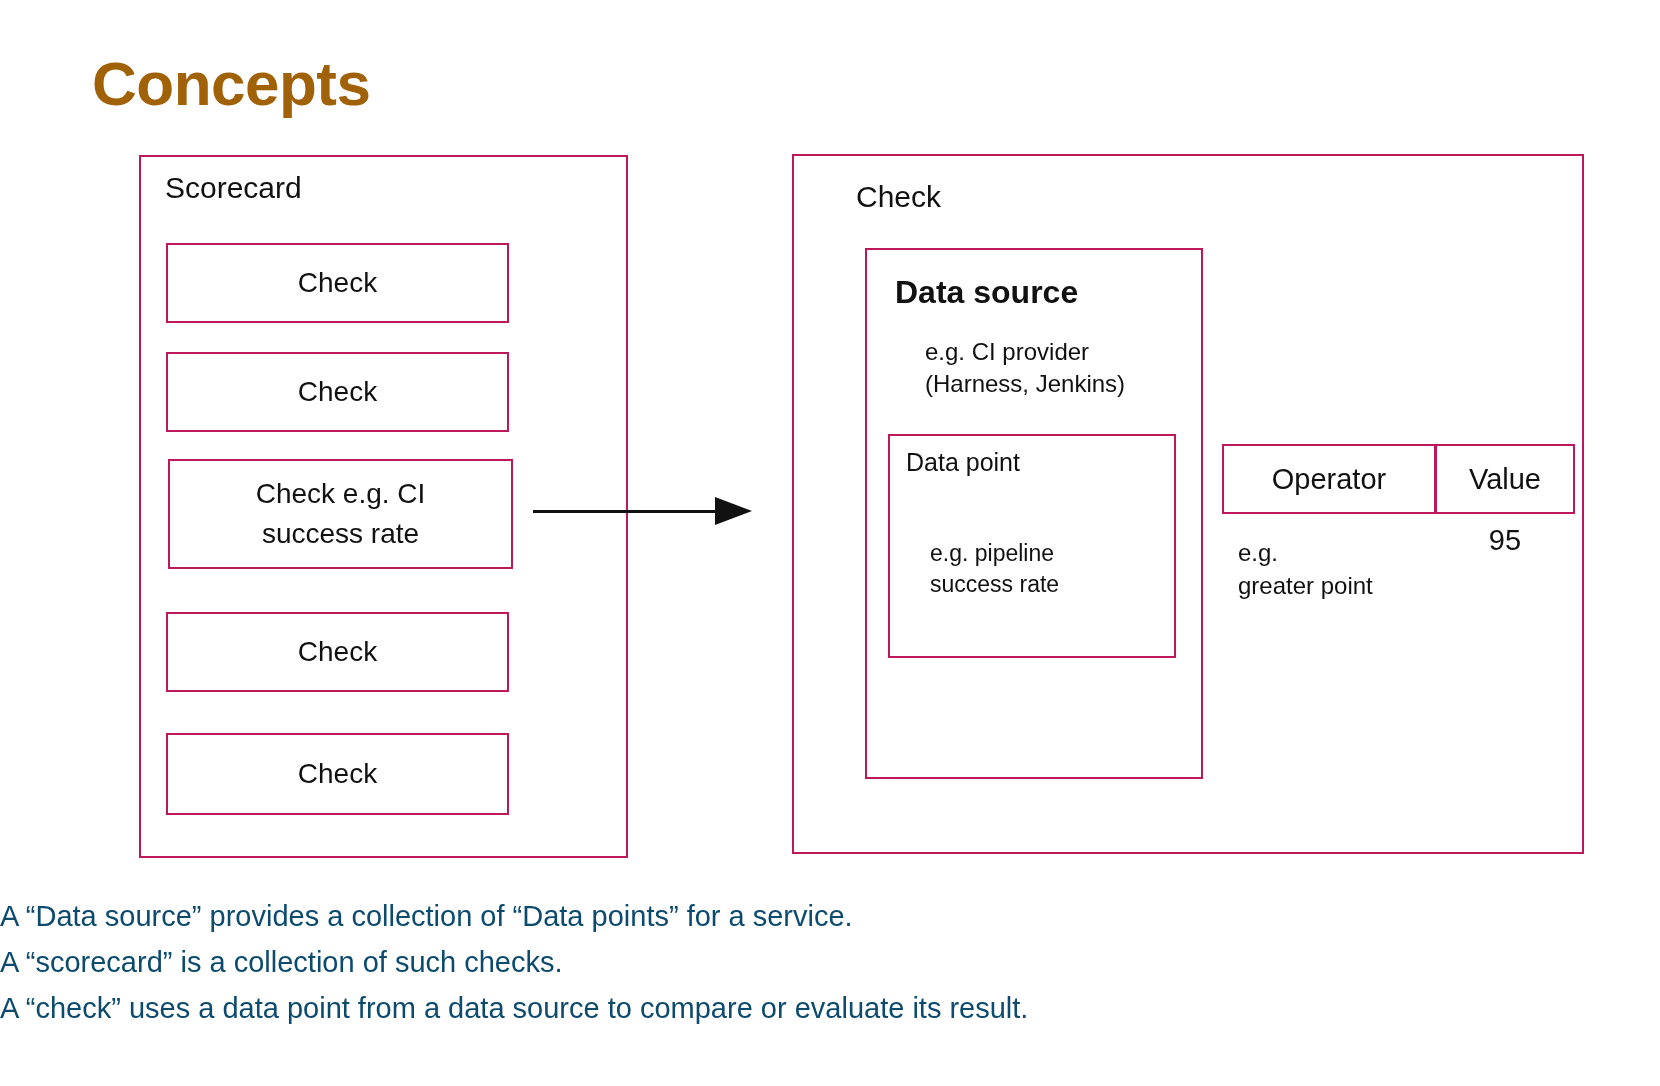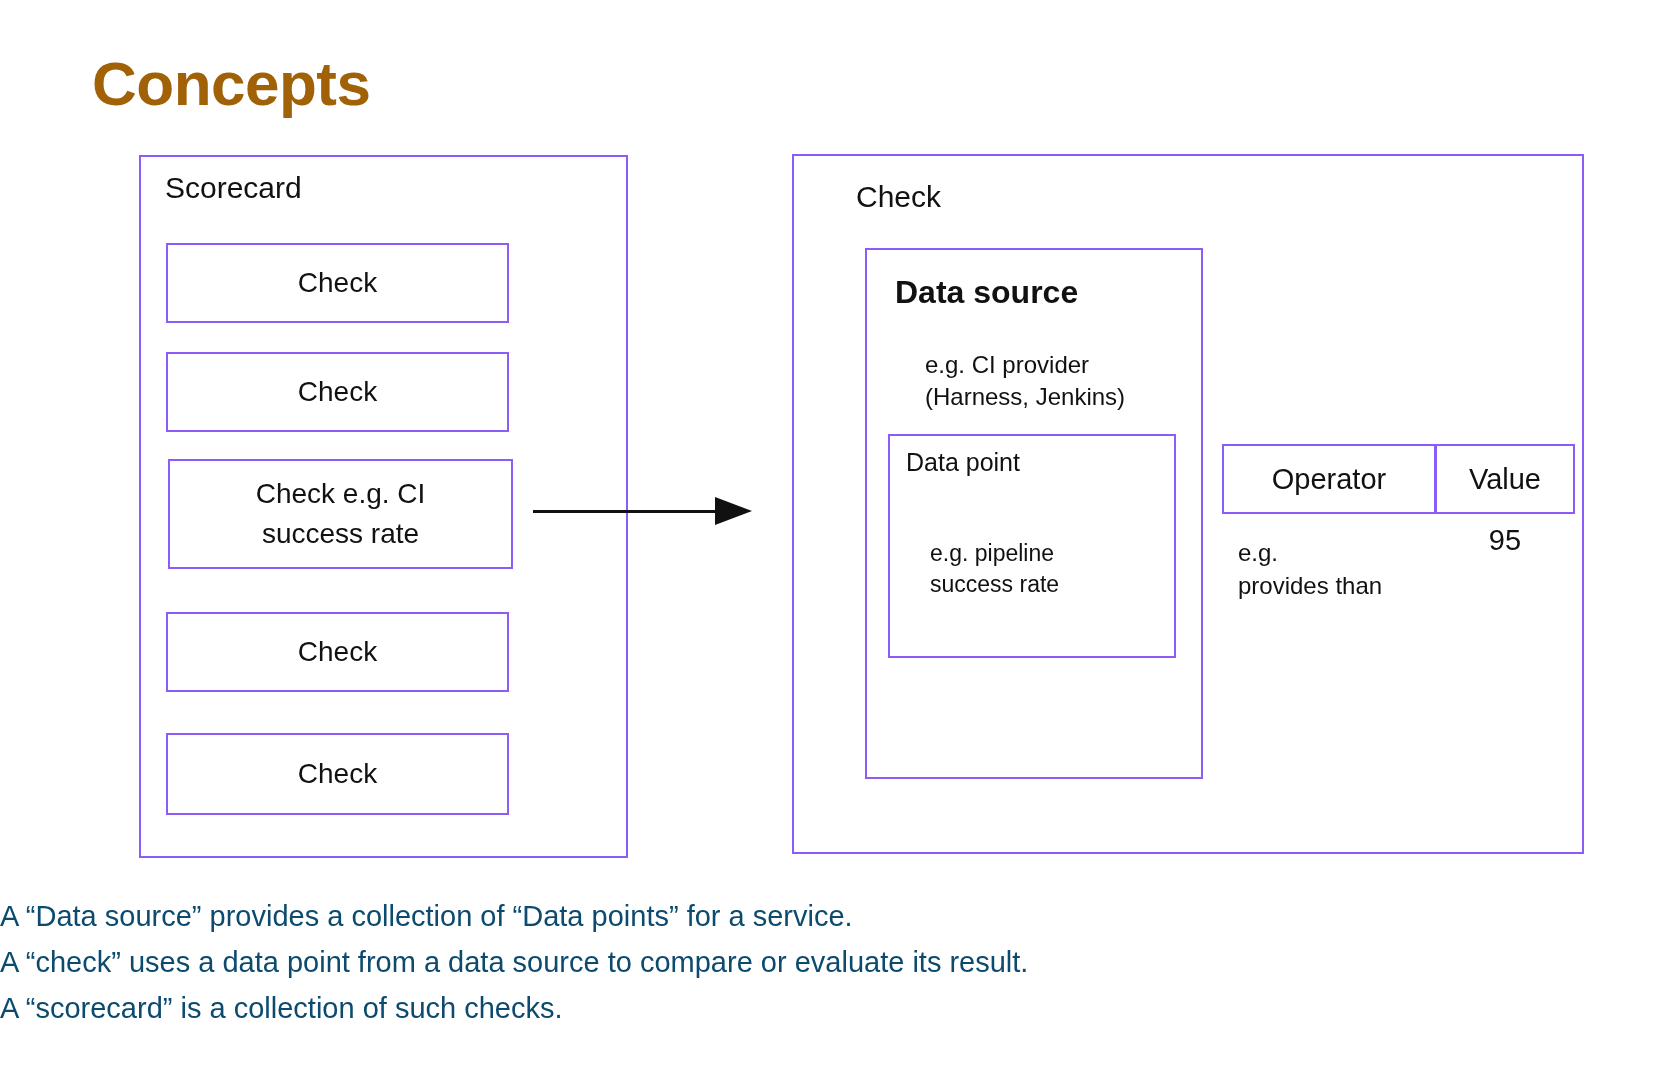--- a/index.html
+++ b/index.html
@@ -18,21 +18,21 @@
     font-size: 62px;
     font-weight: 700;
     letter-spacing: -0.5px;
     color: #a16207;
   }
 
   
   .hand { font-family: cursive, sans-serif; color: #111111; }
   .dbox {
     position: absolute;
-    border: 2px solid #8b5cf6;
+    border: 2px solid #be185d;
     background: #ffffff;
     box-sizing: border-box;
   }
   .center-label {
     display: flex;
     align-items: center;
     justify-content: center;
     text-align: center;
   }
 
@@ -53,21 +53,21 @@
     border-left: 37px solid #111111;
     border-top: 14px solid transparent;
     border-bottom: 14px solid transparent;
   }
 
   .check-detail { left: 792px; top: 154px; width: 792px; height: 700px; }
   .check-detail-label { left: 62px; top: 24px; font-size: 30px; }
 
   .data-source { left: 71px; top: 92px; width: 338px; height: 531px; }
   .data-source-label { left: 28px; top: 24px; font-size: 32px; font-weight: bold; }
-  .data-source-example { left: 58px; top: 99px; font-size: 24px; line-height: 32px; }
+  .data-source-example { left: 58px; top: 86px; font-size: 24px; line-height: 32px; }
 
   .data-point { left: 21px; top: 184px; width: 288px; height: 224px; }
   .data-point-label { left: 16px; top: 12px; font-size: 25px; }
   .data-point-example { left: 40px; top: 102px; font-size: 23px; line-height: 31px; }
 
   .operator-box { left: 428px; top: 288px; width: 214px; height: 70px; font-size: 29px; }
   .operator-example { left: 444px; top: 380px; font-size: 24px; line-height: 33px; }
 
   .value-box { left: 641px; top: 288px; width: 140px; height: 70px; font-size: 29px; }
   .value-example { left: 641px; top: 368px; width: 140px; text-align: center; font-size: 29px; }
@@ -137,28 +137,28 @@
           <span>success rate</span>
         </div>
       </div>
     </div>
 
     <div class="dbox operator-box center-label">
       <span class="hand">Operator</span>
     </div>
     <div class="abs hand operator-example">
       <span>e.g.</span><br>
-      <span>provides than</span>
+      <span>greater point</span>
     </div>
 
     <div class="dbox value-box center-label">
       <span class="hand">Value</span>
     </div>
     <div class="abs hand value-example">95</div>
   </div>
 
   <div class="abs caption">
     <div>A “Data source” provides a collection of “Data points” for a service.</div>
+    <div>A “scorecard” is a collection of such checks.</div>
     <div>A “check” uses a data point from a data source to compare or evaluate its result.</div>
-    <div>A “scorecard” is a collection of such checks.</div>
   </div>
 
 </div>
 
 </body></html>

